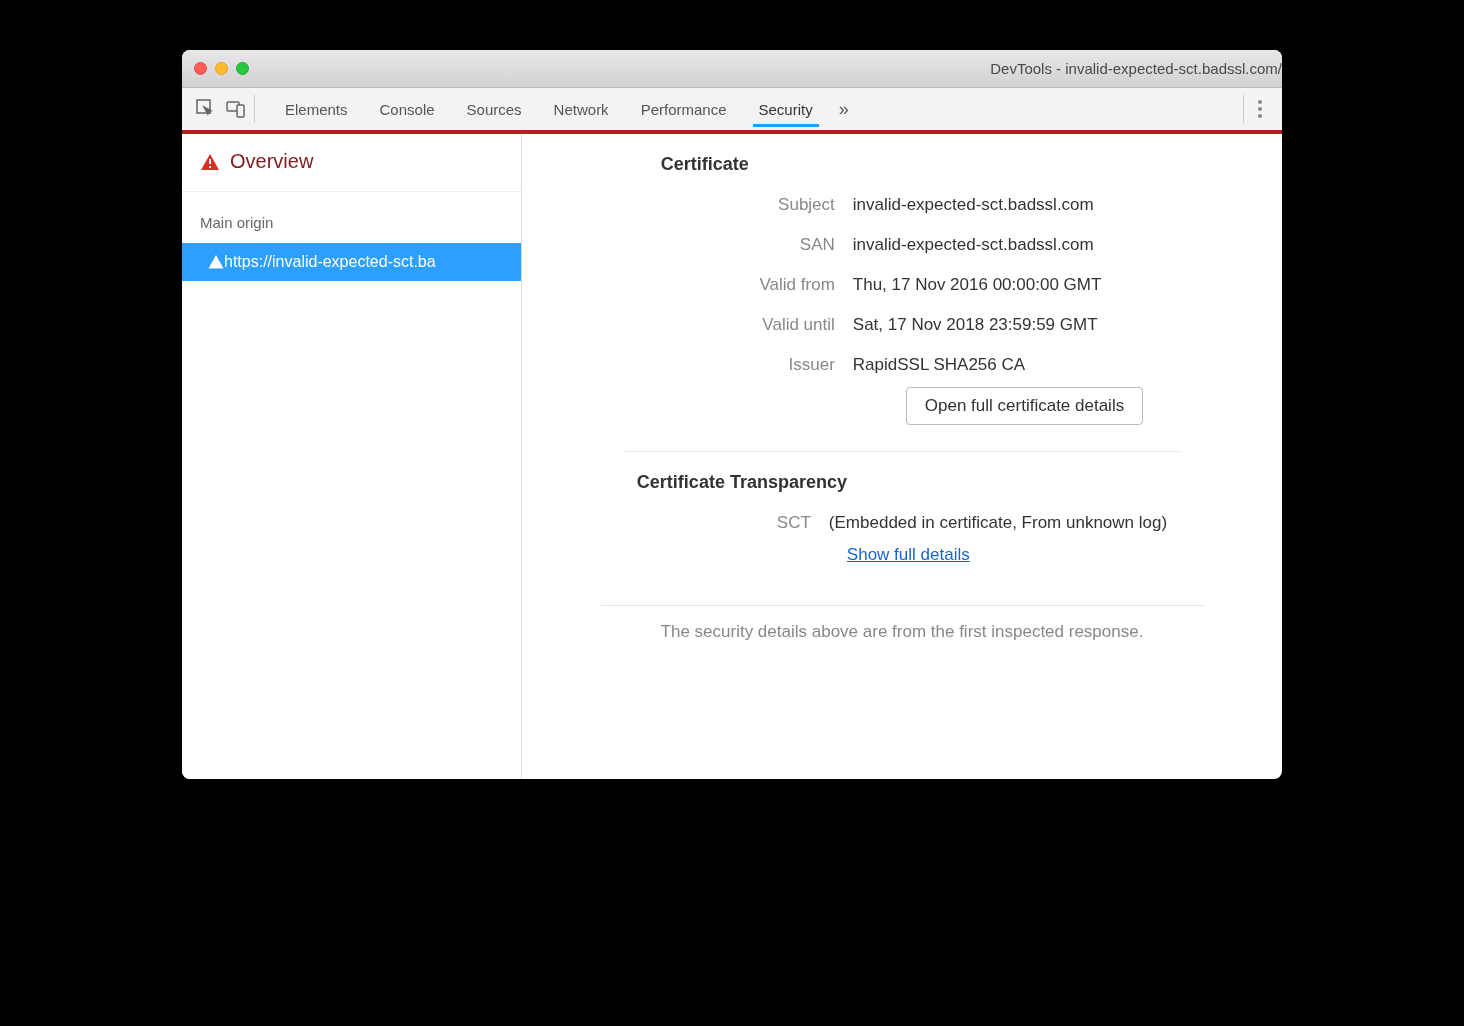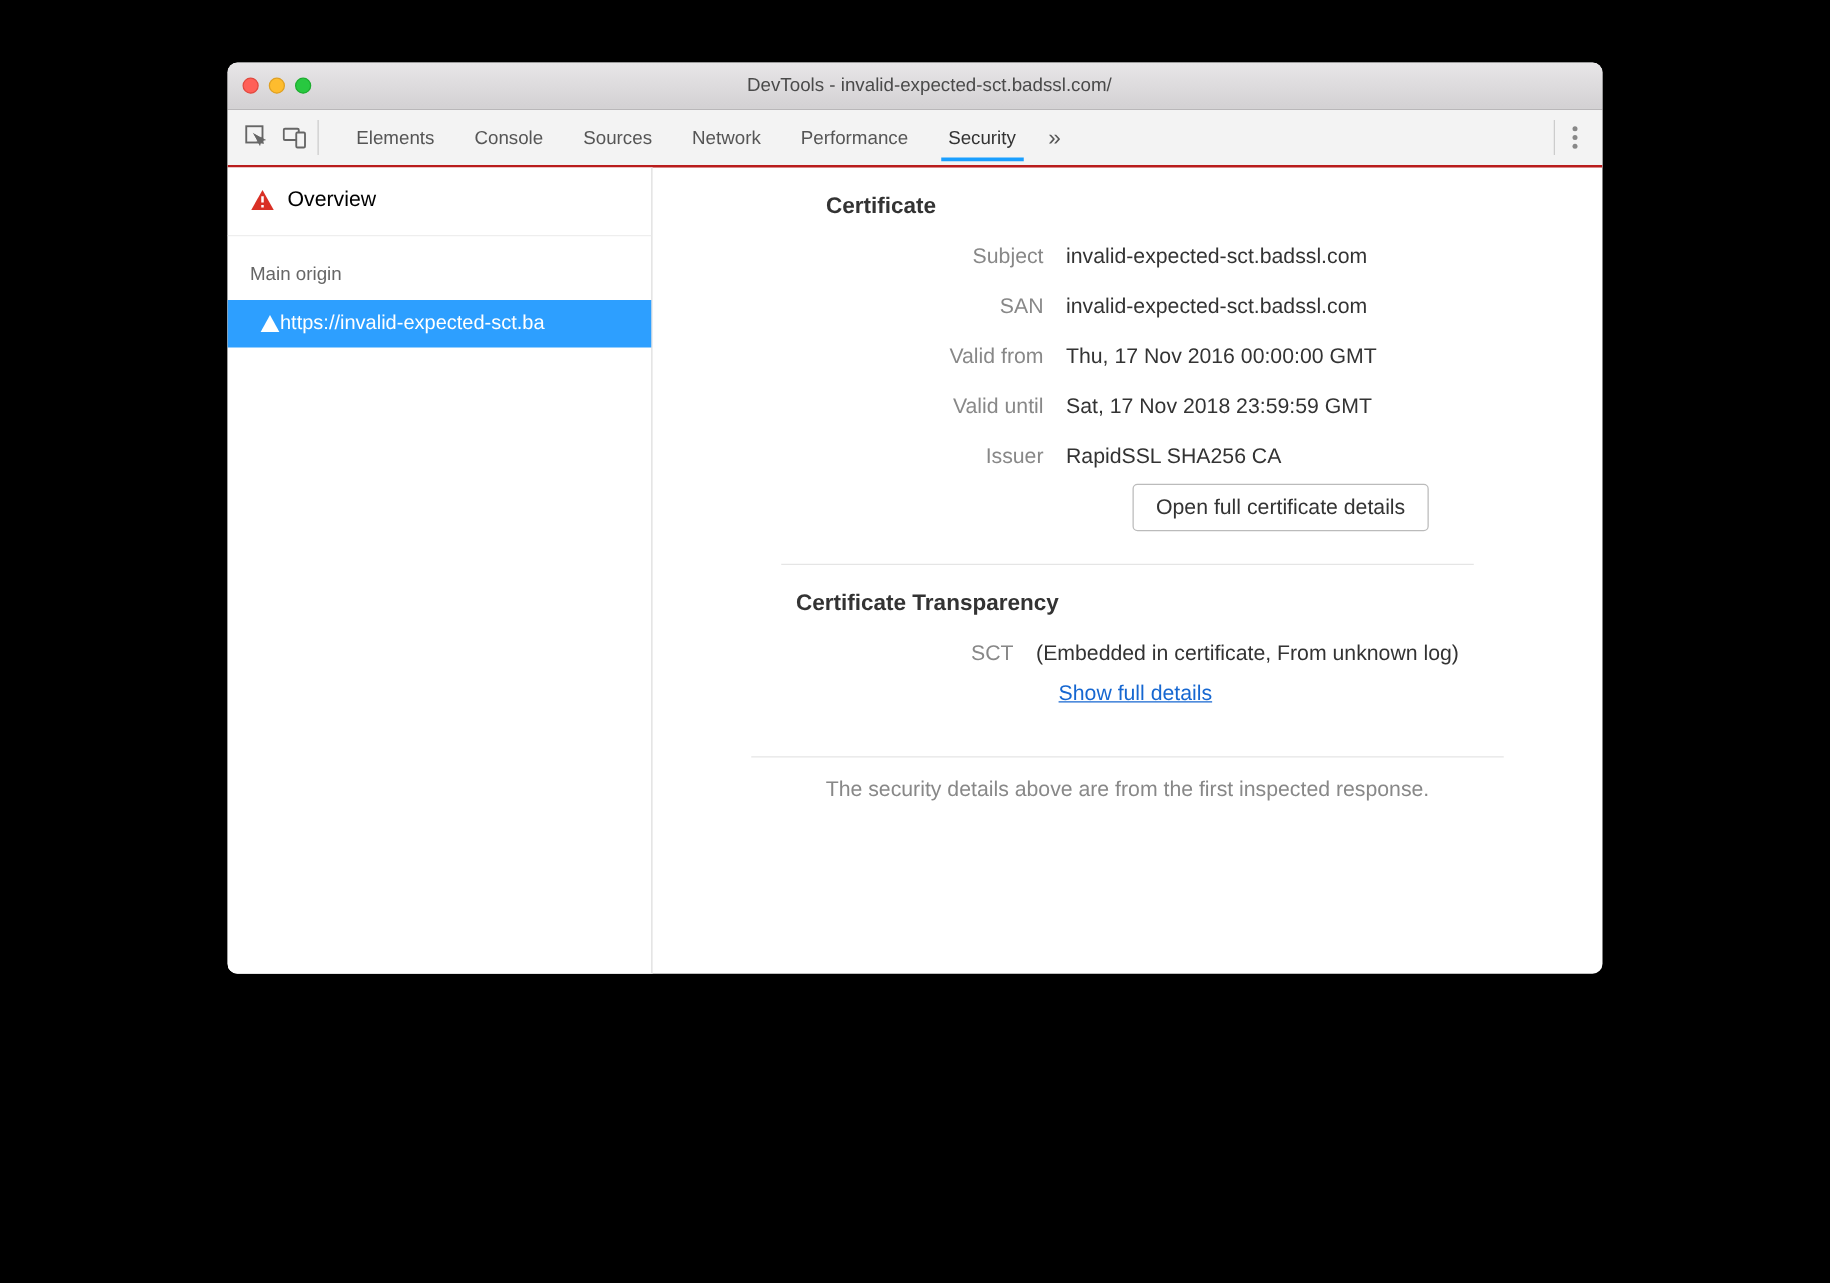--- a/index.html
+++ b/index.html
@@ -30,30 +30,30 @@
       position: relative;
     }
     .traffic-lights { display: flex; gap: 8px; }
     .tl { width: 13px; height: 13px; border-radius: 50%; }
     .tl.red { background: #ff5f57; border: 1px solid #e1493f; }
     .tl.yellow { background: #febc2e; border: 1px solid #dfa023; }
     .tl.green { background: #28c840; border: 1px solid #1dad2f; }
     .titlebar-title {
       position: absolute;
       left: 0; right: 0;
-      text-align: center;
+      text-align: right;
       font-size: 15px;
       color: #4a4a4a;
       pointer-events: none;
       margin-left: 23px;
     }
     .tabbar {
       height: 46px;
       background: #f3f3f3;
-      border-bottom: 2px solid #b91c1c;
+      border-bottom: 4px solid #b91c1c;
       display: flex;
       align-items: center;
       padding: 4px 10px;
       gap: 4px;
     }
     .tabbar-icons {
       display: flex;
       align-items: center;
       gap: 10px;
       padding: 0 8px 0 4px;
@@ -109,21 +109,21 @@
       background: #fff;
     }
     .overview-row {
       display: flex;
       align-items: center;
       gap: 10px;
       padding: 16px 18px 18px 18px;
       border-bottom: 1px solid #eee;
     }
     .warn-icon svg { display: block; }
-    .overview-label { font-size: 17px; color: #000000; }
+    .overview-label { font-size: 20px; color: #7f1d1d; }
     .origin-header {
       padding: 22px 18px 12px 18px;
       font-size: 15px;
       color: #666;
     }
     .origin-row {
       background: #2d9fff;
       color: #fff;
       display: flex;
       align-items: center;

